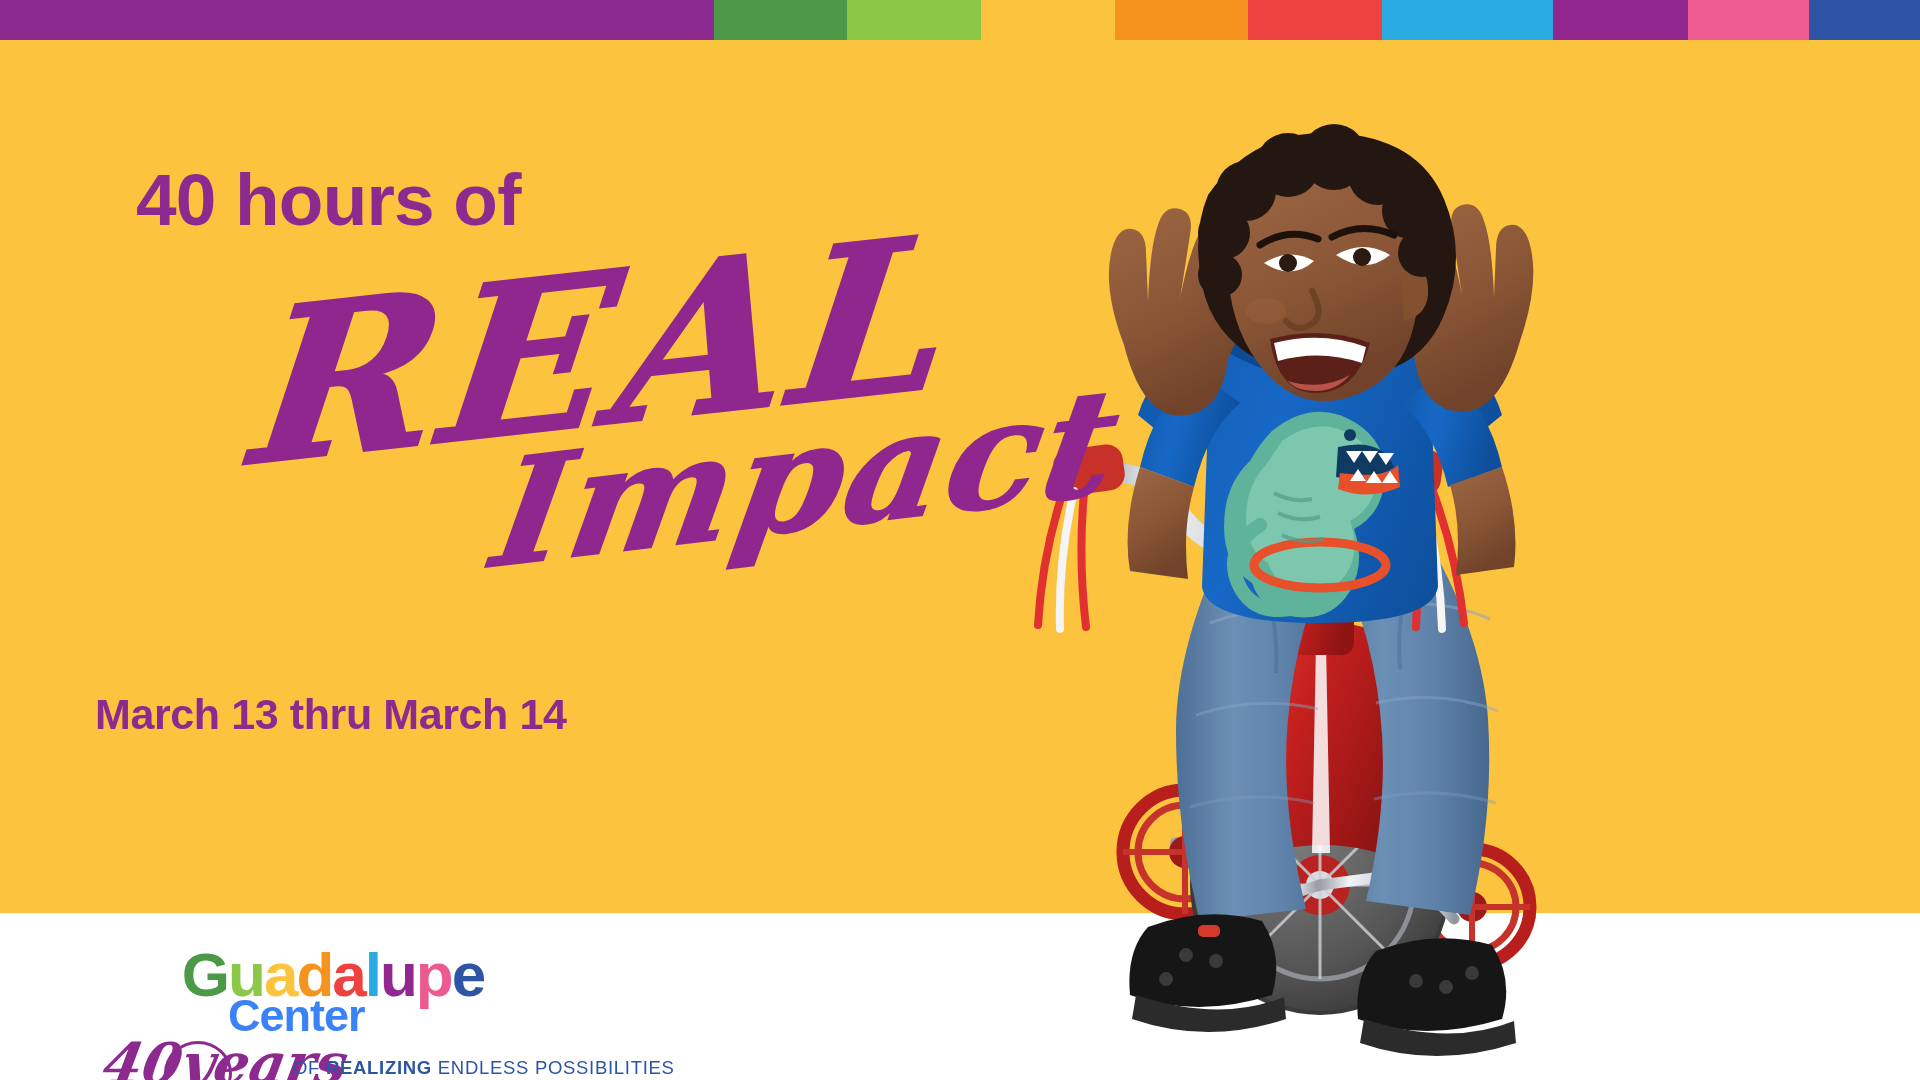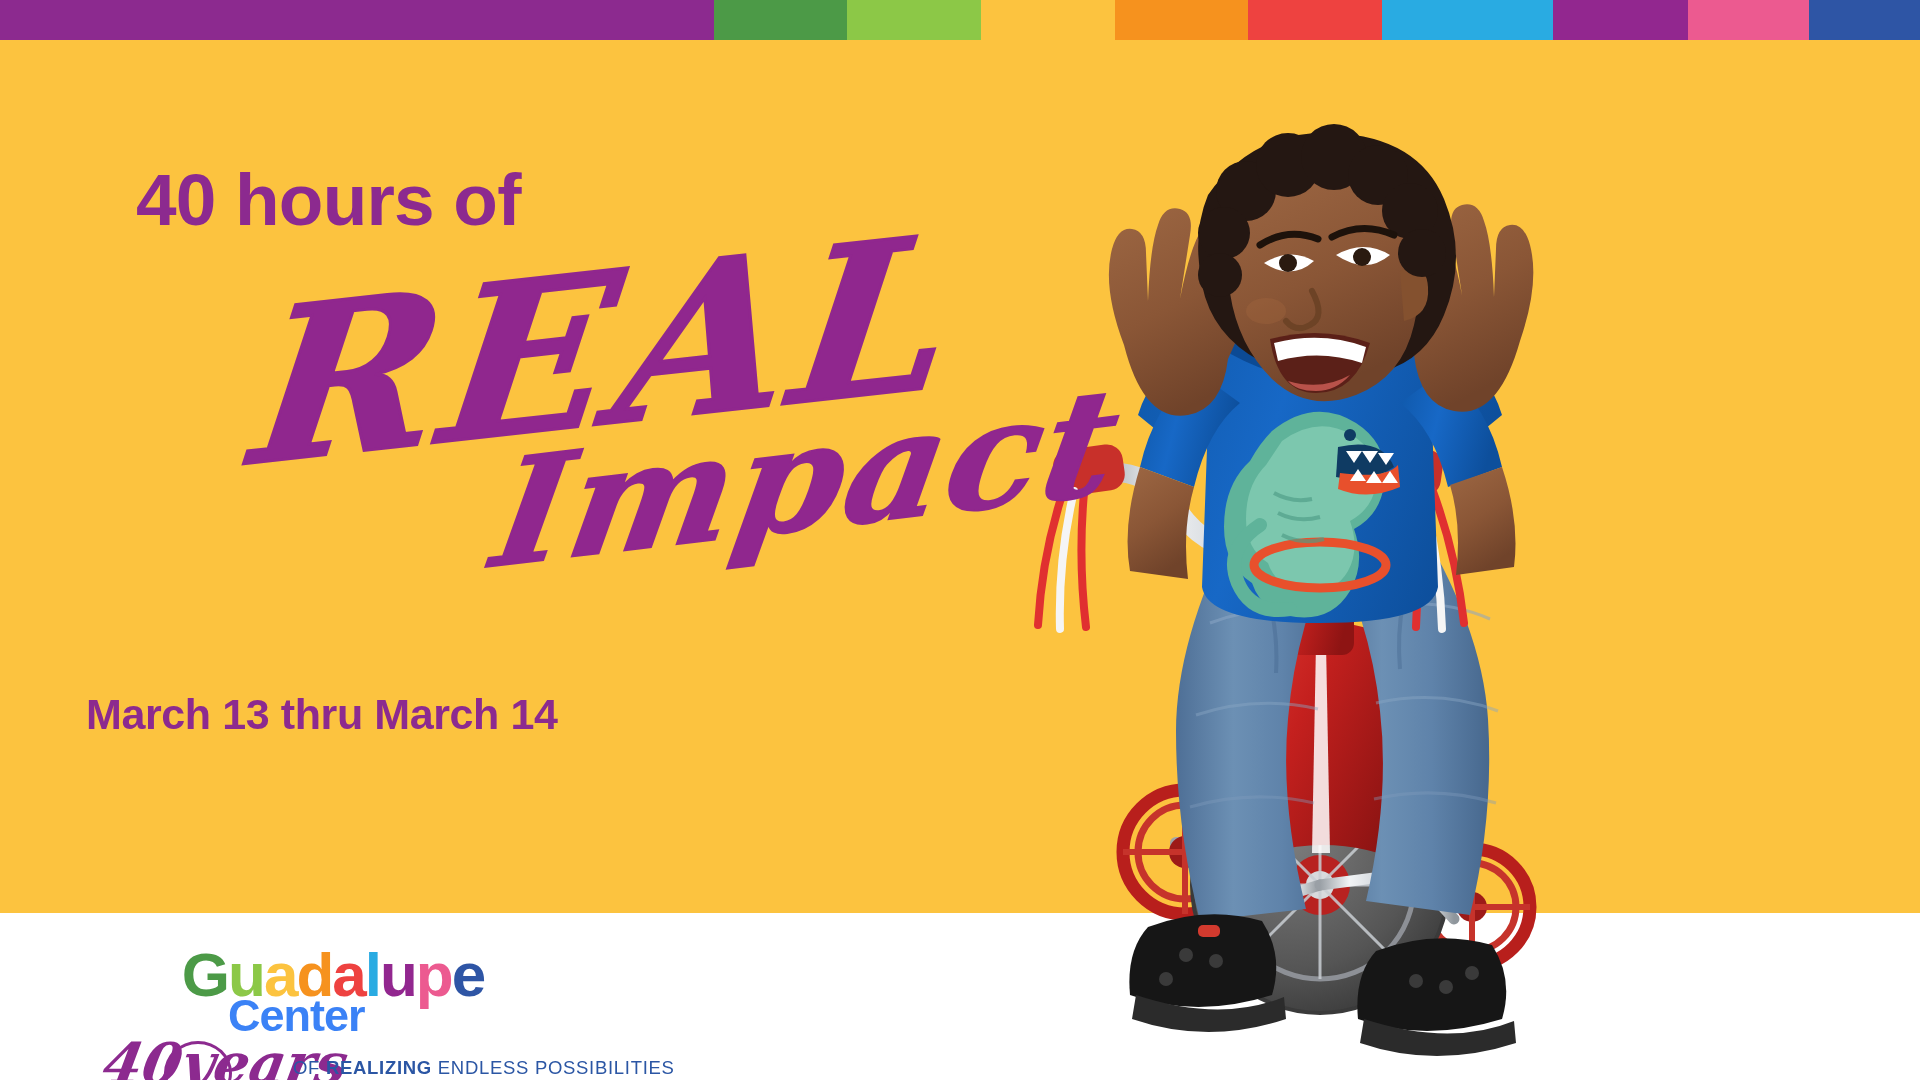--- a/index.html
+++ b/index.html
@@ -39,21 +39,21 @@
     -webkit-text-stroke:3px #90278e;
   }
   #script-impact{
     left:370px;top:170px;font-size:150px;line-height:1;
     transform:skewX(-16deg) rotate(-7deg);
     letter-spacing:2px;
     -webkit-text-stroke:2px #90278e;
   }
 
   
-  #date-block{position:absolute;left:86px;top:690px;z-index:25;}
+  #date-block{position:absolute;left:95px;top:690px;z-index:25;}
   #date-line1{font-size:43px;font-weight:700;color:#8c2a8f;letter-spacing:-0.4px;line-height:1.12;margin:0;white-space:nowrap;}
   #date-line2{font-size:35px;font-weight:700;color:#8c2a8f;letter-spacing:-0.3px;line-height:1.2;margin:4px 0 0 0;white-space:nowrap;}
 
   
   #logo{position:absolute;left:118px;top:945px;z-index:30;width:430px;}
   #logo-word{font-size:62px;font-weight:700;line-height:0.96;letter-spacing:-2px;white-space:nowrap;margin:0;text-align:center;}
   #logo-word .ch{display:inline-block;}
   #logo-center-row{position:relative;height:44px;margin-top:-12px;}
   #logo-center{position:absolute;left:110px;top:0;font-size:45px;font-weight:700;color:#3b82f6;letter-spacing:-1px;line-height:1;margin:0;white-space:nowrap;}
   #logo-tagrow{position:relative;height:52px;margin-top:6px;}

